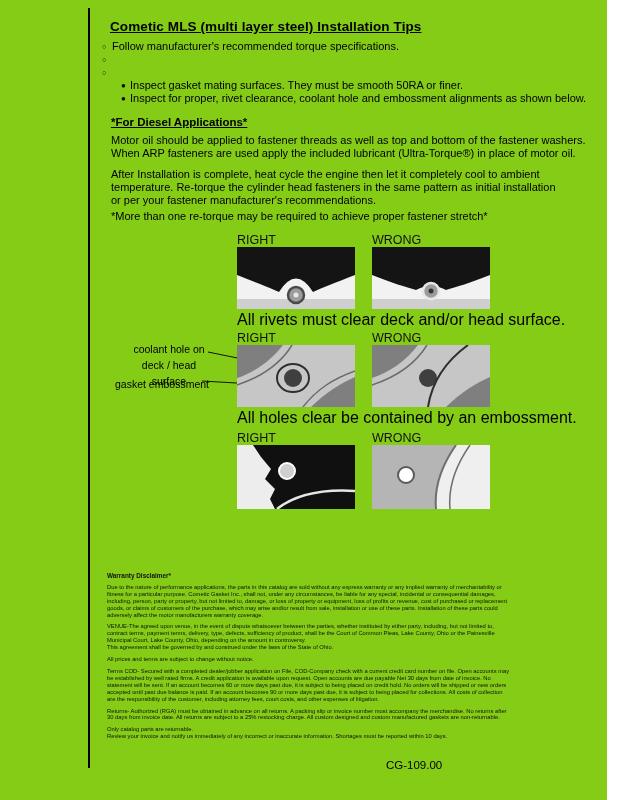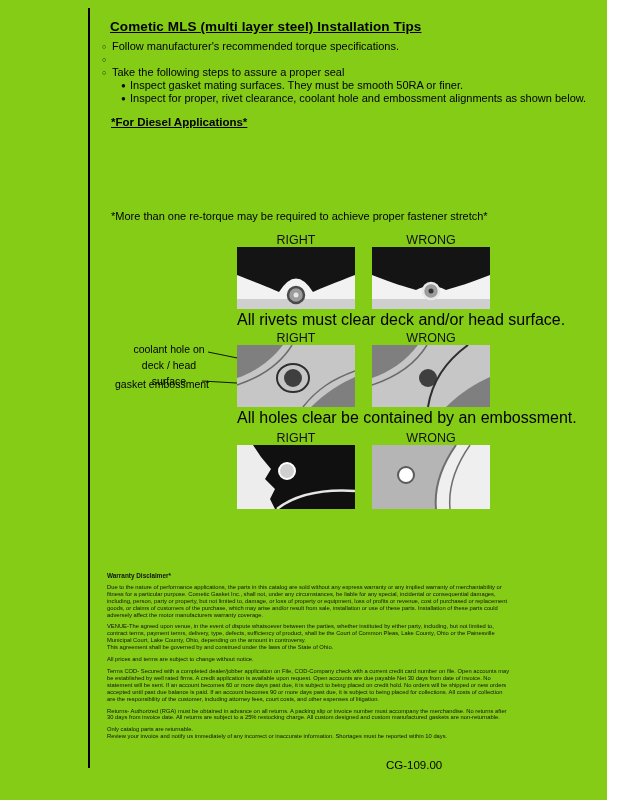--- a/index.html
+++ b/index.html
@@ -15,21 +15,21 @@
   .tips{position:absolute;left:102px;top:40px;width:500px;font-size:11px;line-height:13px;}
   .tip{display:flex;align-items:flex-end;}
   .cm{width:10px;font-size:7px;line-height:13px;flex:0 0 10px;}
   .dm{width:9px;font-size:8px;line-height:13px;flex:0 0 9px;margin-left:19px;}
   .diesel-heading{position:absolute;left:111px;top:116px;font-size:11.5px;font-weight:bold;text-decoration:underline;}
   .para{position:absolute;left:111px;width:486px;font-size:11px;line-height:13px;}
   .p1{top:134px;}
   .p2{top:168px;}
   .note{top:210px;}
   .prewrap{white-space:pre-line;}
-  .dg-label{position:absolute;width:118px;text-align:center;font-size:12.5px;color:#111;}
+  .dg-label{position:absolute;width:118px;font-size:12.5px;color:#111;}
   .panel{position:absolute;width:118px;}
   .panel svg{display:block;}
   .caption{position:absolute;left:237px;font-size:16px;line-height:13px;color:#000;text-align:center;}
   .side-label{position:absolute;font-size:10.5px;line-height:16px;text-align:center;}
   .coolant-label{left:126px;top:341px;width:86px;}
   .embossment-label{left:112px;top:376px;width:100px;}
   .connectors{position:absolute;left:200px;top:348px;pointer-events:none;}
   .warranty{position:absolute;left:107px;top:573px;width:404px;font-size:5.8px;line-height:6.9px;color:#111;}
   .warranty .w-head{font-weight:bold;font-size:6.4px;margin:0 0 4px 0;}
   .warranty p{margin:0 0 5px 0;}
@@ -47,33 +47,37 @@
   <div class="tips">
     <div class="tip">
       <span class="cm">○</span>
       <span>Follow manufacturer's recommended torque specifications.</span>
     </div>
     <div class="tip">
       <span class="cm">○</span>
     </div>
     <div class="tip">
       <span class="cm">○</span>
-      <span>Take the following steps to assure a proper seal</span>
     </div>
     <div class="tip">
       <span class="dm">●</span>
       <span>Inspect gasket mating surfaces.  They must be smooth 50RA or finer.</span>
     </div>
     <div class="tip">
       <span class="dm">●</span>
       <span>Inspect for proper, rivet clearance, coolant hole and embossment alignments as shown below.</span>
     </div>
   </div>
 
   <div class="diesel-heading">*For Diesel Applications*</div>
+  <div class="para p1 prewrap">Motor oil should be applied to fastener threads as well as top and bottom of the fastener washers.
+When ARP fasteners are used apply the included lubricant (Ultra-Torque®) in place of motor oil.</div>
+  <div class="para p2 prewrap">After Installation is complete, heat cycle the engine then let it completely cool to ambient
+temperature. Re-torque the cylinder head fasteners in the same pattern as initial installation
+or per your fastener manufacturer's recommendations.</div>
   <div class="para note">*More than one re-torque may be required to achieve proper fastener stretch*</div>
 
   <div class="dg-label" style="left:237px;top:233px">RIGHT</div>
   <div class="dg-label" style="left:372px;top:233px">WRONG</div>
   <div class="panel" style="left:237px;top:247px">
     <svg width="118" height="62" viewBox="0 0 118 62">
       <rect width="118" height="62" fill="#f2f2f2"></rect>
       <rect y="52" width="118" height="10" fill="#cfcfcf"></rect>
       <path d="M0 0 H118 V28 C98 36 84 41 76 45 Q59 18 42 45 C34 41 20 36 0 28 Z" fill="#141414"></path>
       <circle cx="59" cy="48" r="8" fill="#9c9c9c" stroke="#4a4a4a" stroke-width="2.5"></circle>

